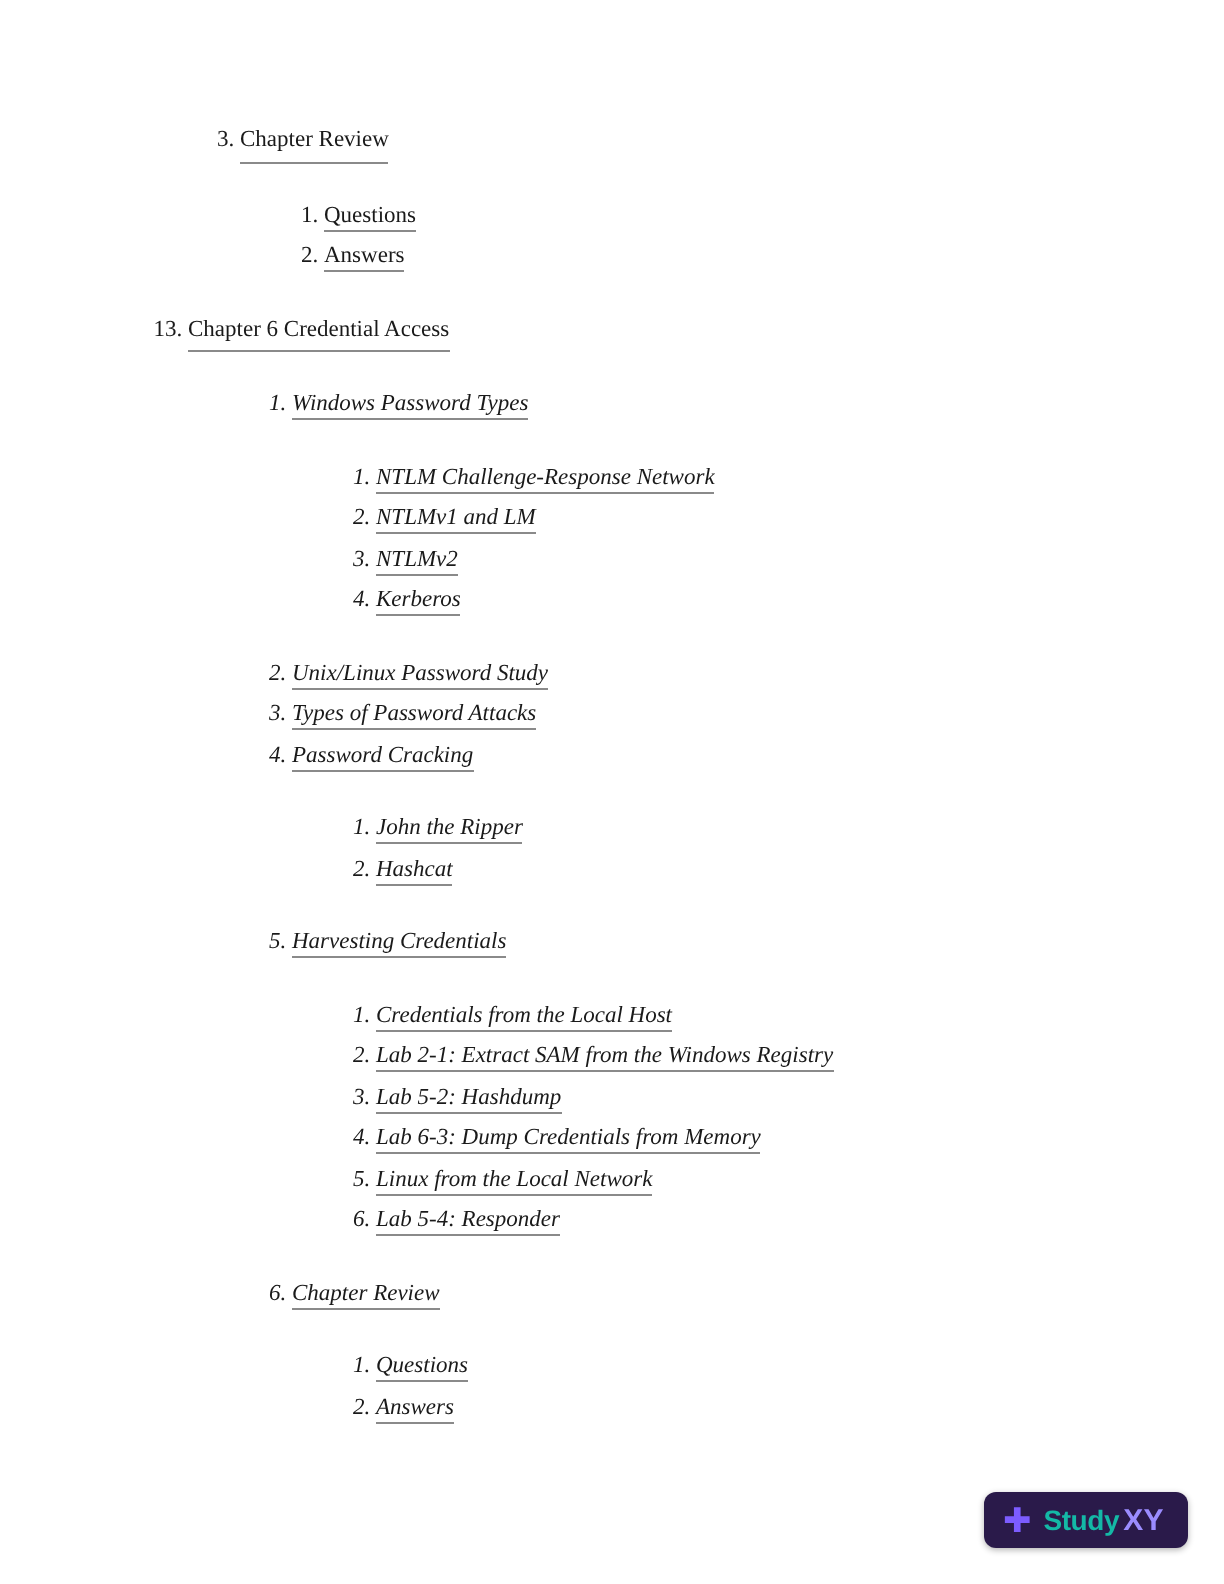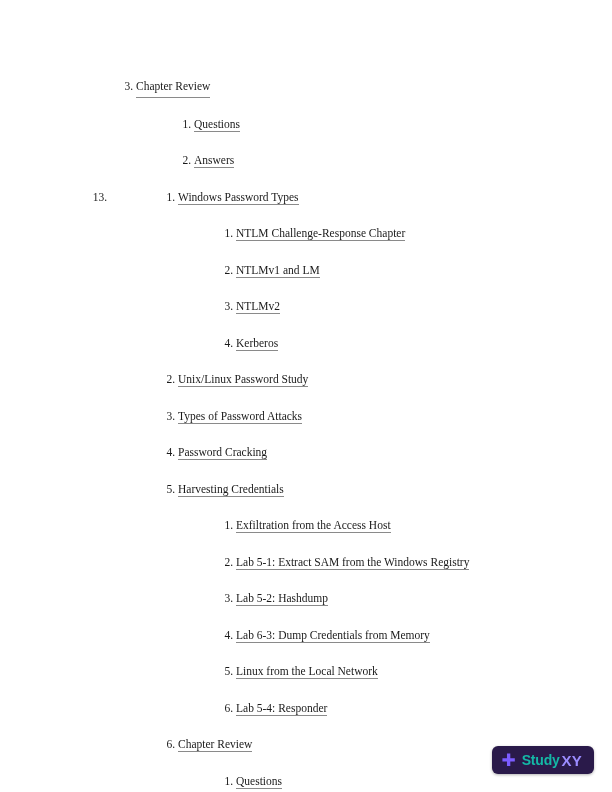--- a/index.html
+++ b/index.html
@@ -27,21 +27,21 @@
     left: 0;
     width: 612px;
   }
   
   ol {
     margin: 0;
     padding: 0;
     list-style-position: outside;
   }
   li {
-    margin: 16px;
+    margin: 0;
     padding: 0;
   }
   .lvl1 {
     list-style-type: decimal;
     margin-left: 120px;
     font-size: 11.5px;
     line-height: 20.5px;
   }
   .lvl1 > li {
     margin-bottom: 0px;
@@ -122,50 +122,55 @@
         <span class="txt">Chapter Review</span>
         <ol class="lvl2 gap-before gap-after">
           <li><span class="txt">Questions</span></li>
           <li><span class="txt">Answers</span></li>
         </ol>
       </li>
     </ol>
 
     <ol class="lvl1" start="13" style="margin-left:94px;">
       <li>
+        <span class="txt">Chapter 6 Credential Access</span>
 
-        <ol class="lvl2 gap-before" style="margin-left:52px;">
+        <ol class="lvl2 gap-before" style="margin-left:52px;font-style:italic;">
 
           <li>
             <span class="txt">Windows Password Types</span>
             <ol class="lvl3 gap-before gap-after">
-              <li><span class="txt">NTLM Challenge-Response Chapter</span></li>
+              <li><span class="txt">NTLM Challenge-Response Network</span></li>
               <li><span class="txt">NTLMv1 and LM</span></li>
               <li><span class="txt">NTLMv2</span></li>
               <li><span class="txt">Kerberos</span></li>
             </ol>
           </li>
 
           <li>
             <span class="txt">Unix/Linux Password Study</span>
           </li>
 
           <li>
             <span class="txt">Types of Password Attacks</span>
           </li>
 
           <li>
             <span class="txt">Password Cracking</span>
+            <ol class="lvl3 gap-before gap-after">
+              <li><span class="txt">John the Ripper</span></li>
+              <li><span class="txt">Hashcat</span></li>
+            </ol>
           </li>
 
           <li>
             <span class="txt">Harvesting Credentials</span>
             <ol class="lvl3 gap-before gap-after">
-              <li><span class="txt">Exfiltration from the Access Host</span></li>
-              <li><span class="txt">Lab 5-1: Extract SAM from the Windows Registry</span></li>
+              <li><span class="txt">Credentials from the Local Host</span></li>
+              <li><span class="txt">Lab 2-1: Extract SAM from the Windows Registry</span></li>
               <li><span class="txt">Lab 5-2: Hashdump</span></li>
               <li><span class="txt">Lab 6-3: Dump Credentials from Memory</span></li>
               <li><span class="txt">Linux from the Local Network</span></li>
               <li><span class="txt">Lab 5-4: Responder</span></li>
             </ol>
           </li>
 
           <li>
             <span class="txt">Chapter Review</span>
             <ol class="lvl3 gap-before gap-after">

